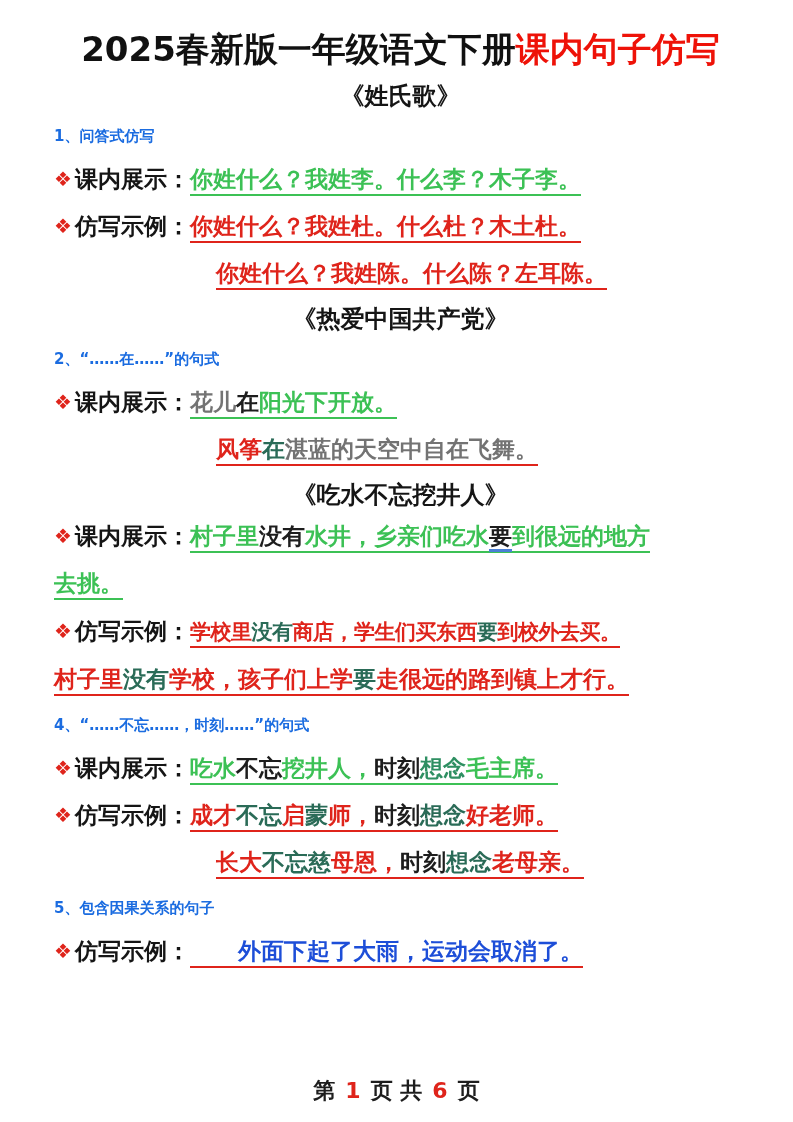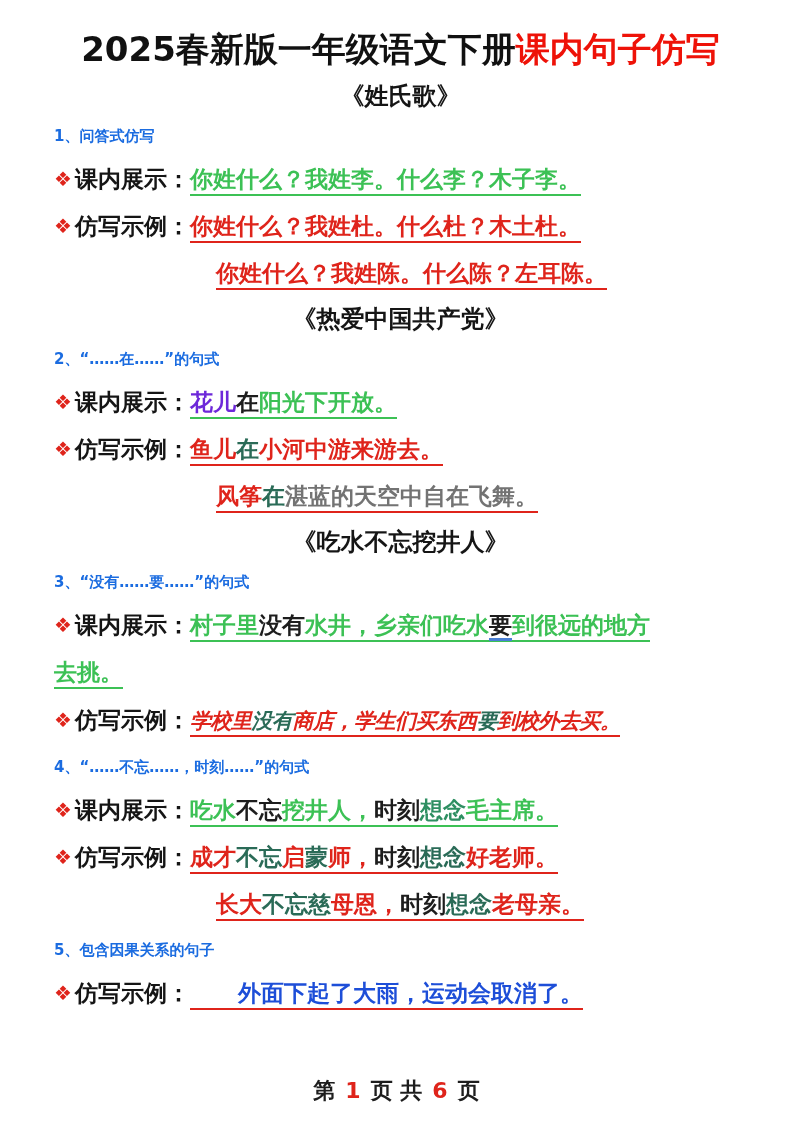--- a/index.html
+++ b/index.html
@@ -39,21 +39,21 @@
     line-height: 32px;
     margin: 6px 0 10px;
   }
   .line {
     font-size: 23px;
     font-weight: 600;
     line-height: 34px;
     margin: 0 0 13px;
   }
   .line.indent { margin-left: 162px; }
-  .line.compact .sentence { font-size: 21px; letter-spacing: -0.5px; font-style: italic; }
+  .line.compact .sentence { font-size: 21px; letter-spacing: -0.5px; }
   .bullet {
     color: var(--red);
     font-size: 20px;
     margin-right: 3px;
     vertical-align: 1px;
   }
   .label { font-weight: 800; color: #151515; }
   .sentence { padding-bottom: 2px; }
   .u-green { border-bottom: 2px solid var(--green); margin-top: 20px; }
   .u-red   { border-bottom: 2px solid var(--red); }
@@ -81,30 +81,29 @@
       <section class="section">
         <div class="poem-title">《姓氏歌》</div>
         <div class="pattern">1、问答式仿写</div>
         <div class="line"><span class="bullet">❖</span><span class="label">课内展示：</span><span class="sentence u-green"><span style="color: rgb(60, 193, 85);">你姓什么？我姓李。什么李？木子李。</span></span></div>
         <div class="line"><span class="bullet">❖</span><span class="label">仿写示例：</span><span class="sentence u-red"><span style="color: rgb(223, 36, 27);">你姓什么？我姓杜。什么杜？木土杜。</span></span></div>
         <div class="line indent"><span class="sentence u-red"><span style="color: rgb(223, 36, 27);">你姓什么？我姓陈。什么陈？左耳陈。</span></span></div>
       </section>
       <section class="section">
         <div class="poem-title">《热爱中国共产党》</div>
         <div class="pattern">2、“……在……”的句式</div>
-        <div class="line"><span class="bullet">❖</span><span class="label">课内展示：</span><span class="sentence u-green"><span style="color: #6d28d9;">花儿</span><span style="color: rgb(29, 29, 29);">在</span><span style="color: rgb(60, 193, 85);">阳光下开放。</span></span></div>
-        <div class="line"><span class="bullet">❖</span><span class="label">仿写示例：</span><span class="sentence u-red"><span style="color: rgb(223, 36, 27);">鱼儿</span><span style="color: rgb(42, 107, 87);">在</span><span style="color: rgb(223, 36, 27);">小河中游来游去。</span></span></div>
+        <div class="line"><span class="bullet">❖</span><span class="label">课内展示：</span><span class="sentence u-green"><span style="color: #737373;">花儿</span><span style="color: rgb(29, 29, 29);">在</span><span style="color: rgb(60, 193, 85);">阳光下开放。</span></span></div>
         <div class="line indent"><span class="sentence u-red"><span style="color: rgb(223, 36, 27);">风筝</span><span style="color: rgb(42, 107, 87);">在</span><span style="color: #737373;">湛蓝的天空中自在飞舞。</span></span></div>
       </section>
       <section class="section">
         <div class="poem-title">《吃水不忘挖井人》</div>
-        <div class="pattern">3、“没有……要……”的句式</div>
         <div class="line"><span class="bullet">❖</span><span class="label">课内展示：</span><span class="sentence u-green"><span style="color: rgb(60, 193, 85);">村子里</span><span style="color: rgb(29, 29, 29);">没有</span><span style="color: rgb(60, 193, 85);">水井，乡亲们吃水</span><span class="seg-mark" style="color: rgb(29, 29, 29);">要</span><span style="color: rgb(60, 193, 85);">到很远的地方</span></span></div>
         <div class="line"><span class="sentence u-green"><span style="color: rgb(60, 193, 85); font-family: Liberation Serif, serif;">去挑。</span></span></div>
         <div class="line compact"><span class="bullet">❖</span><span class="label">仿写示例：</span><span class="sentence u-red"><span style="color: rgb(223, 36, 27);">学校里</span><span style="color: rgb(42, 107, 87);">没有</span><span style="color: rgb(223, 36, 27);">商店，学生们买东西</span><span style="color: rgb(42, 107, 87);">要</span><span style="color: rgb(223, 36, 27);">到校外去买。</span></span></div>
+        <div class="line"><span class="sentence u-red"><span style="color: rgb(223, 36, 27);">村子里</span><span style="color: rgb(42, 107, 87);">没有</span><span style="color: rgb(223, 36, 27);">学校，孩子们上学</span><span style="color: rgb(42, 107, 87);">要</span><span style="color: rgb(223, 36, 27);">走很远的路到镇上才行。</span></span></div>
       </section>
       <section class="section">
         <div class="pattern">4、“……不忘……，时刻……”的句式</div>
         <div class="line"><span class="bullet">❖</span><span class="label">课内展示：</span><span class="sentence u-green"><span style="color: rgb(60, 193, 85);">吃水</span><span style="color: rgb(29, 29, 29);">不忘</span><span style="color: rgb(60, 193, 85);">挖井人，</span><span style="color: rgb(29, 29, 29);">时刻</span><span style="color: rgb(46, 143, 98);">想念</span><span style="color: rgb(60, 193, 85);">毛主席。</span></span></div>
         <div class="line"><span class="bullet">❖</span><span class="label">仿写示例：</span><span class="sentence u-red"><span style="color: rgb(223, 36, 27);">成才</span><span style="color: rgb(42, 107, 87);">不忘</span><span style="color: rgb(223, 36, 27);">启</span><span style="color: rgb(42, 107, 87);">蒙</span><span style="color: rgb(223, 36, 27);">师，</span><span style="color: rgb(29, 29, 29);">时刻</span><span style="color: rgb(42, 107, 87);">想念</span><span style="color: rgb(223, 36, 27);">好老师。</span></span></div>
         <div class="line indent"><span class="sentence u-red"><span style="color: rgb(223, 36, 27);">长大</span><span style="color: rgb(42, 107, 87);">不忘</span><span style="color: rgb(42, 107, 87);">慈</span><span style="color: rgb(223, 36, 27);">母恩，</span><span style="color: rgb(29, 29, 29);">时刻</span><span style="color: rgb(42, 107, 87);">想念</span><span style="color: rgb(223, 36, 27);">老母亲。</span></span></div>
       </section>
       <section class="section">
         <div class="pattern">5、包含因果关系的句子</div>
         <div class="line"><span class="bullet">❖</span><span class="label">仿写示例：</span><span class="sentence u-red"><span style="color: #1d4ed8; margin-left: 48px;">外面下起了大雨，运动会取消了。</span></span></div>

